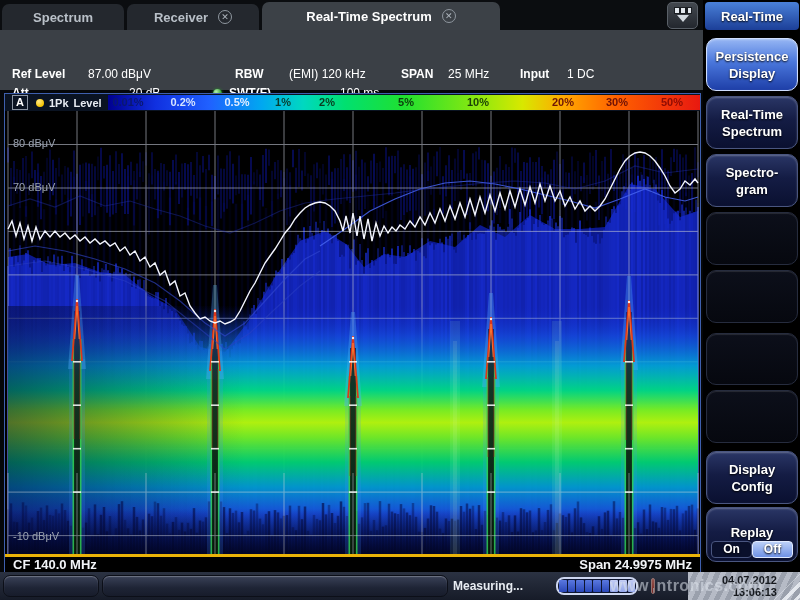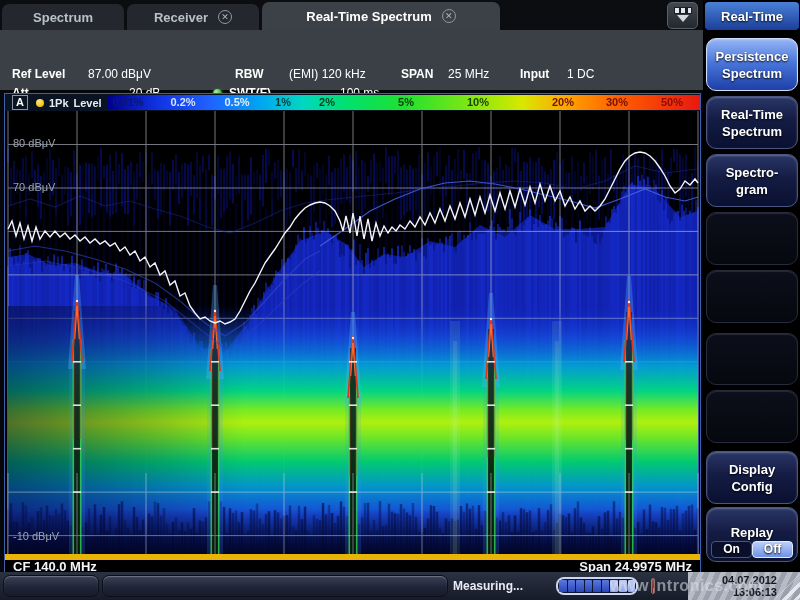--- a/index.html
+++ b/index.html
@@ -33,21 +33,21 @@
   
   .plotwin { position:absolute; left:4px; top:93px; width:697px; height:479px; border:1px solid #3e5fae; background:#000; }
   .traceinfo { position:absolute; left:0; top:0; width:695px; height:17px; background:#0a1322; display:flex; align-items:center; }
   .winlabel { margin-left:7px; padding:0 3px; border:1px solid #8b94a2; color:#fff; font-weight:700; font-size:11px; line-height:13px; }
   .tracedot { width:8px; height:8px; border-radius:50%; background:radial-gradient(circle at 35% 30%,#ffe98a,#f5c400 70%); margin-left:8px; }
   .tracetxt { margin-left:5px; color:#e8ecf2; font-weight:700; font-size:11px; }
   .colorbar { position:absolute; left:103px; top:1px; width:592px; height:15px;
               background:linear-gradient(90deg,#000090 0%,#1030e0 8%,#2060ff 17%,#00a8f0 26%,#00d8c0 33%,#00e070 40%,#20e030 50%,#88e810 62%,#d8e800 70%,#ffa800 77%,#ff6000 86%,#e81810 100%); }
   .scl { position:absolute; top:1px; transform:translateX(-50%); font-size:11px; font-weight:700; }
   #spec { position:absolute; left:0; top:17px; width:695px; height:443px; display:block; background:#000; }
-  .cfbar { position:absolute; left:0; top:460px; width:695px; height:18px; background:#000; border-top:6px solid #eab308;
+  .cfbar { position:absolute; left:0; top:460px; width:695px; height:18px; background:#000; border-top:3px solid #eab308;
            display:flex; justify-content:space-between; align-items:center; padding:0 8px;
            color:#f2f4f8; font-weight:700; font-size:13px; }
 
   
   .sidebar { position:absolute; left:703px; top:0; width:97px; height:600px; background:#000; }
   .skheader { position:absolute; left:2px; top:2px; width:94px; height:28px; border-radius:4px;
               background:linear-gradient(180deg,#4a80d8,#1c3f98); color:#fff; font-weight:700; font-size:13px;
               display:flex; align-items:center; justify-content:center; text-shadow:0 1px 2px #000; }
   .softkey { position:absolute; left:3px; width:92px; border-radius:10px; color:#fff; font-weight:700; font-size:13px;
              background:linear-gradient(180deg,#2a3666,#141c44 45%,#0a1030); border:1px solid #4a5680;
@@ -1225,21 +1225,21 @@
       </svg>
     <div class="cfbar">
       <span>CF 140.0 MHz</span>
       <span>Span 24.9975 MHz</span>
     </div>
   </div>
 
   <div class="sidebar">
     <div class="skheader">Real-Time</div>
   <div class="softkey active" style="top: 38px; height: 53px;"><div class="klabel">Persistence
-Spectrum</div></div>
+Display</div></div>
       <div class="softkey" style="top: 96px; height: 53px;"><div class="klabel">Real-Time
 Spectrum</div></div>
       <div class="softkey" style="top: 154px; height: 53px;"><div class="klabel">Spectro-
 gram</div></div>
       <div class="softkey empty" style="top: 212px; height: 53px;"></div>
       <div class="softkey empty" style="top: 270px; height: 53px;"></div>
       <div class="softkey empty" style="top: 333px; height: 52px;"></div>
       <div class="softkey empty" style="top: 390px; height: 53px;"></div>
       <div class="softkey" style="top: 451px; height: 53px;"><div class="klabel">Display
 Config</div></div>

